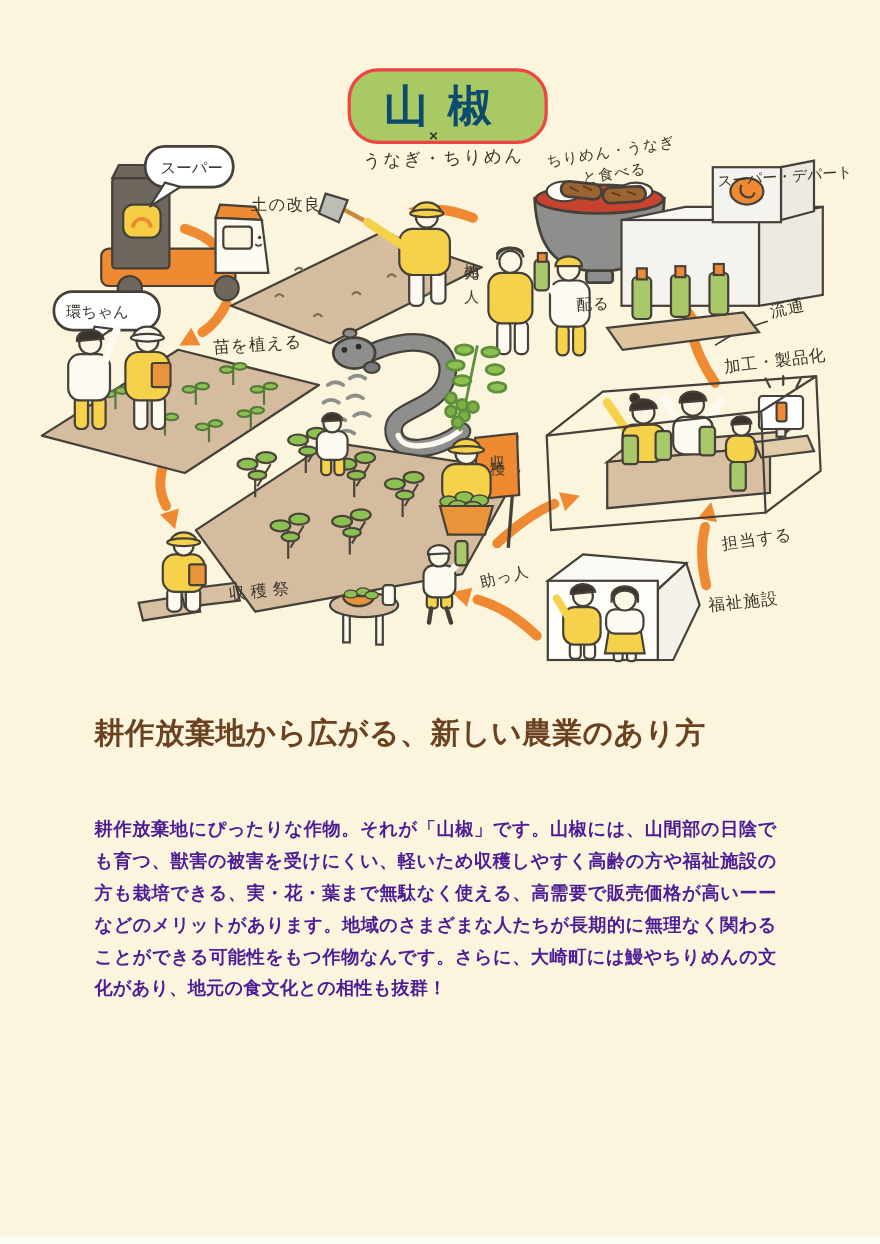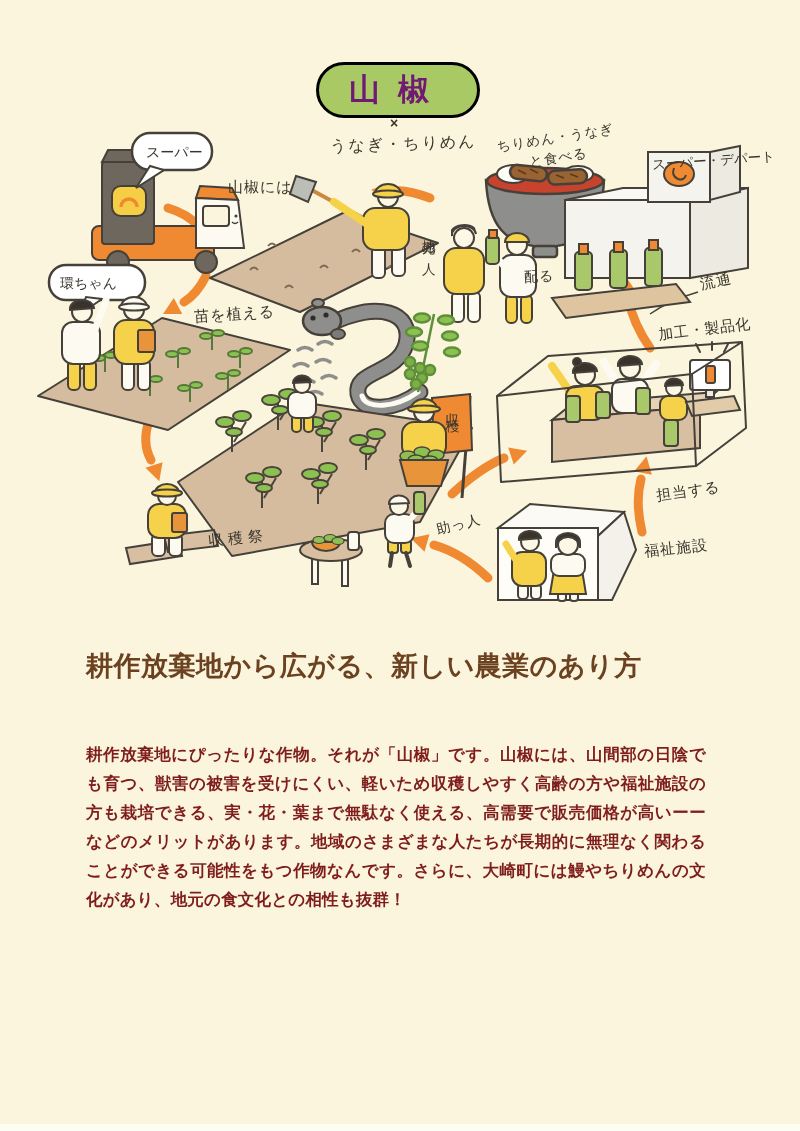--- a/index.html
+++ b/index.html
@@ -11,34 +11,34 @@
   }
   .diagram{position:absolute;left:0;top:0;width:800px;height:632px;}
   .diagram svg{position:absolute;left:0;top:0;}
   .hand{
     position:absolute;font-size:15px;font-weight:500;color:#3A362E;
     white-space:pre-line;line-height:1.5;letter-spacing:1px;
   }
   .vertical{writing-mode:vertical-rl;letter-spacing:3px;}
   .title-pill{
     position:absolute;left:316px;top:62px;
-    background:#A9C965;border:3px solid #000000;border-radius:28px;
-    padding:4px 30px;font-size:31px;font-weight:700;letter-spacing:18px;
-    color:#701a75;
+    background:#A9C965;border:3px solid #ef4444;border-radius:28px;
+    padding:4px 30px;font-size:40px;font-weight:700;letter-spacing:18px;
+    color:#0c4a6e;
   }
   .title-cross{position:absolute;left:390px;top:115px;font-size:14px;font-weight:700;}
   .title-sub{position:absolute;left:330px;top:134px;font-size:16px;font-weight:500;letter-spacing:2px;transform:rotate(-2deg);}
   .bubble-label{font-size:14px;letter-spacing:0;}
   .article{position:absolute;left:86px;top:648px;width:634px;}
   .article h1{
     margin:0 0 56px 0;font-size:27px;font-weight:700;color:#6B4120;
     letter-spacing:0.5px;
   }
   .article p{
-    margin:0 14px 15px 0;font-size:16.5px;font-weight:700;color:#7f1d1d;
+    margin:0 14px 15px 0;font-size:16.5px;font-weight:700;color:#4c1d95;
     line-height:29px;text-align:justify;letter-spacing:0.2px;
   }
   .footer-strip{position:absolute;left:0;bottom:0;width:800px;height:7px;background:#FEFDF4;}
 </style>
 </head>
 <body>
 
 <div class="diagram">
 
   <svg width="800" height="632" viewBox="0 0 800 632">
@@ -423,21 +423,21 @@
       <circle cx="568" cy="545" r="10" fill="#FDF8E6"></circle>
       <path d="M556,548 a12,11 0 0 1 24,0 l0,-6 a12,9 0 0 0 -24,0 z" fill="#3A332C"></path>
     </g>
   </svg>
 
   <div class="title-pill">山椒</div>
   <div class="title-cross">×</div>
   <div class="title-sub">うなぎ・ちりめん</div>
 
   <div class="hand bubble-label" style="left:146px;top:142px;">スーパー</div>
-  <div class="hand" style="left:228px;top:176px;">山椒には</div>
+  <div class="hand" style="left:228px;top:176px;">土の改良</div>
   <div class="hand" style="left:492px;top:128px;width:130px;font-size:13.5px;text-align:center;transform:rotate(-9deg);">ちりめん・うなぎ
 と食べる</div>
   <div class="hand" style="left:652px;top:151px;font-size:13.5px;transform:rotate(-4deg);letter-spacing:0;">スーパー・デパート</div>
   <div class="hand vertical" style="left:418px;top:228px;font-size:13.5px;">地元の人</div>
   <div class="hand" style="left:524px;top:266px;font-size:14px;transform:rotate(-3deg);">配る</div>
   <div class="hand bubble-label" style="left:60px;top:273px;">環ちゃん</div>
   <div class="hand" style="left:194px;top:303px;transform:rotate(-4deg);">苗を植える</div>
   <div class="hand" style="left:700px;top:270px;transform:rotate(-12deg);">流通</div>
   <div class="hand" style="left:658px;top:318px;transform:rotate(-7deg);letter-spacing:0.5px;">加工・製品化</div>
   <div class="hand vertical" style="left:442px;top:402px;font-size:14px;letter-spacing:6px;">収穫</div>

